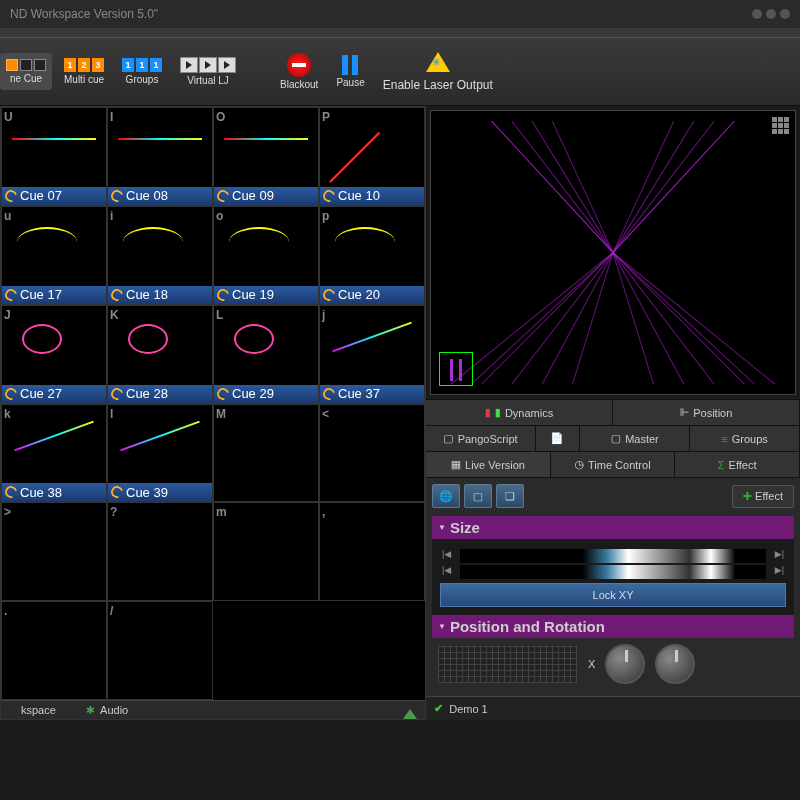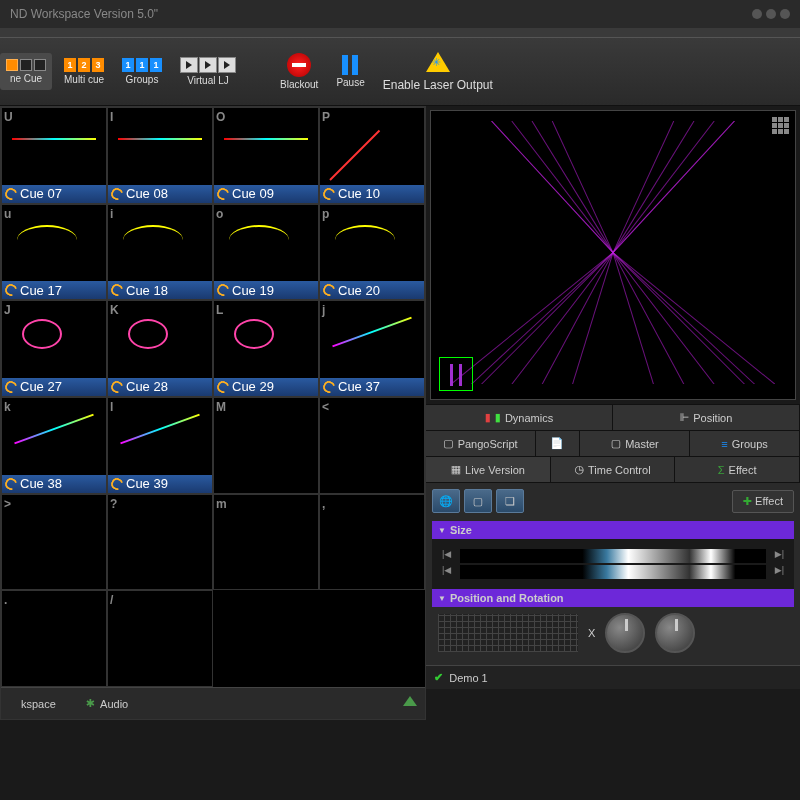--- a/index.html
+++ b/index.html
@@ -45,32 +45,32 @@
 .mini::before { left:10px; } .mini::after { right:10px; }
 .xcanvas { position:absolute; inset:10px 20px 10px 20px; }
 .tabs-area { background:#2a2a2a; border-top:1px solid #111; }
 .tabrow { display:flex; height:26px; border-bottom:1px solid #111; }
 .tab { flex:1; display:flex; align-items:center; justify-content:center; gap:4px; font-size:11px; cursor:pointer; background:#333; border-right:1px solid #111; }
 .tab.active { background:#3a3a3a; }
 .controls { padding:6px; }
 .ctrl-btns { display:flex; gap:4px; margin-bottom:8px; align-items:center; }
 .ibtn { width:28px; height:24px; background:linear-gradient(#4a6a8a,#2a4a6a); border:1px solid #5a7a9a; border-radius:2px; display:flex; align-items:center; justify-content:center; cursor:pointer; }
 .reset-btn { margin-left:auto; padding:4px 10px; background:#333; border:1px solid #555; border-radius:2px; cursor:pointer; font-size:11px; }
-.sect-hdr { background:#6d28d9; padding:3px 6px; font-size:11px; font-weight:bold; display:flex; align-items:center; gap:4px; }
+.sect-hdr { background:#701a75; padding:3px 6px; font-size:15px; font-weight:bold; display:flex; align-items:center; gap:4px; }
 .sect-hdr::before { content:"▼"; font-size:8px; }
 .slider-box { padding:8px; background:#1a1a1a; }
 .dslider { height:14px; background:linear-gradient(90deg,#000,#000 40%,#3a7aa0 48%,#fff 55%,#333 75%,#fff 82%,#000 90%); margin:2px 20px; position:relative; }
 .dslider::before { content:"|◀"; position:absolute; left:-18px; top:0; color:#888; font-size:9px; }
 .dslider::after { content:"▶|"; position:absolute; right:-18px; top:0; color:#888; font-size:9px; }
 .lock-btn { width:100%; padding:5px; background:linear-gradient(#3a6aa0,#2a4a7a); border:1px solid #4a7ab0; color:#cde; text-align:center; cursor:pointer; margin-top:4px; font-size:11px; }
 .knobs { display:flex; gap:10px; padding:6px; align-items:center; }
 .gridpat { width:140px; height:38px; background:repeating-linear-gradient(0deg,#444 0,#444 1px,transparent 1px,transparent 6px),repeating-linear-gradient(90deg,#444 0,#444 1px,transparent 1px,transparent 6px); background-color:#222; }
 .knob { width:40px; height:40px; border-radius:50%; background:radial-gradient(circle at 35% 35%,#888,#333); border:2px solid #555; position:relative; }
 .knob::after { content:""; position:absolute; left:18px; top:4px; width:3px; height:12px; background:#ccc; }
-.bottom-tabs { height:32px; background:#2a2a2a; display:flex; align-items:center; gap:10px; padding:0 10px; border-top:1px solid #444; position:relative; }
+.bottom-tabs { height:19px; background:#2a2a2a; display:flex; align-items:center; gap:10px; padding:0 10px; border-top:1px solid #444; position:relative; }
 .btab { padding:4px 10px; cursor:pointer; display:flex; gap:5px; align-items:center; }
 .tri-up { position:absolute; right:8px; top:8px; width:0; height:0; border-left:7px solid transparent; border-right:7px solid transparent; border-bottom:10px solid #4a9a4a; }
 .statusbar { height:24px; background:#222; border-top:1px solid #444; display:flex; align-items:center; padding:0 8px; gap:6px; font-size:11px; }
 .check { color:#3c3; font-weight:bold; }
 svg line { stroke:#c020e0; stroke-width:1; opacity:0.55; }
 </style>
 </head>
 <body>
 
 <div class="titlebar">
@@ -374,20 +374,21 @@
           <div class="ibtn">▢</div>
           <div class="ibtn">❏</div>
           <div class="reset-btn"><span style="color:#3a3">✚</span> <span>Effect</span></div>
         </div>
         <div class="sect-hdr">
             <span>Size</span>
           </div>
         <div class="slider-box">
           <div class="dslider"></div>
           <div class="dslider"></div>
+          <div class="lock-btn">Lock XY</div>
         </div>
         <div class="sect-hdr">
             <span>Position and Rotation</span>
           </div>
         <div class="knobs">
           <div class="gridpat"></div>
           <span>X</span>
           <div class="knob"></div>
           <div class="knob"></div>
         </div>

